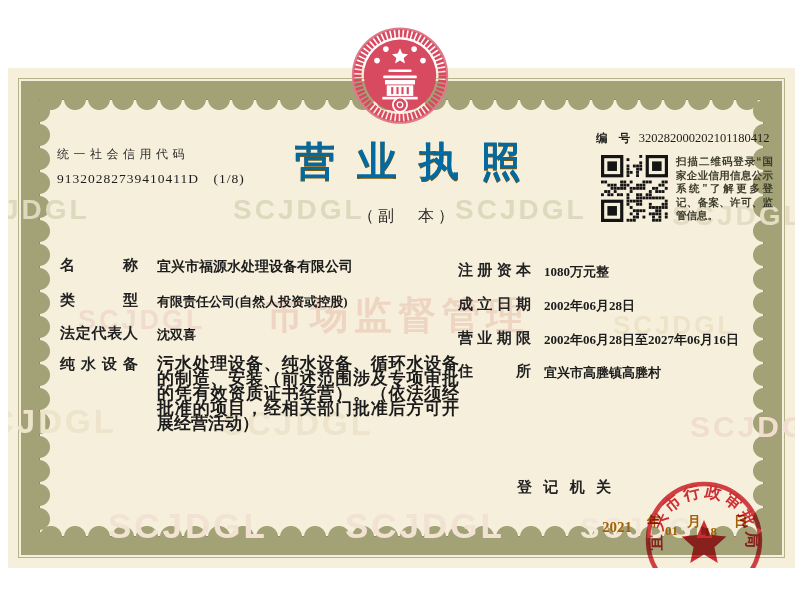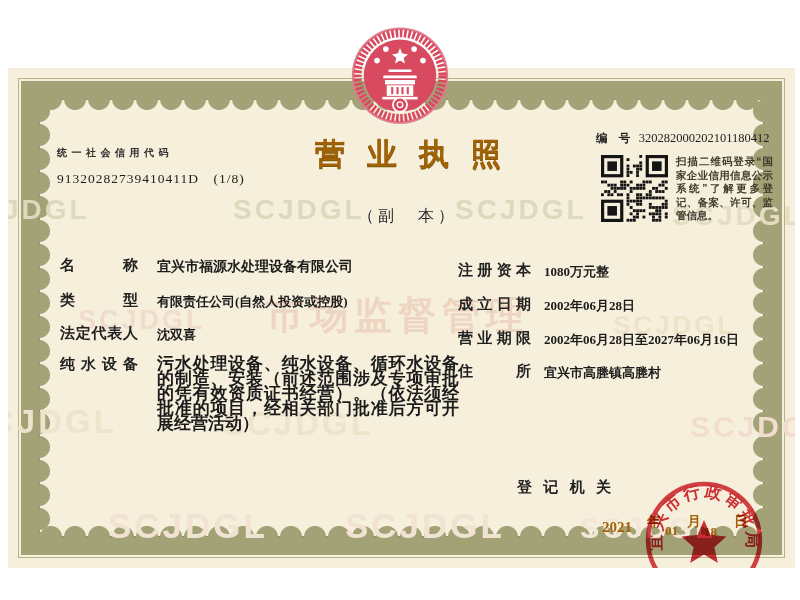--- a/index.html
+++ b/index.html
@@ -15,26 +15,26 @@
   .sc-bot{left:31px;right:31px;bottom:31px;height:12px;
      background-image:radial-gradient(circle at 50% 100%,#a3a176 10.5px,rgba(0,0,0,0) 11.5px);background-size:24px 12px;}
   .sc-left{top:31px;bottom:31px;left:31px;width:12px;background-repeat:repeat-y;
      background-image:radial-gradient(circle at 0 50%,#a3a176 10.5px,rgba(0,0,0,0) 11.5px);background-size:12px 24px;}
   .sc-right{top:31px;bottom:31px;right:31px;width:12px;background-repeat:repeat-y;
      background-image:radial-gradient(circle at 100% 50%,#a3a176 10.5px,rgba(0,0,0,0) 11.5px);background-size:12px 24px;}
 
   .wm{position:absolute;font-weight:bold;letter-spacing:3px;white-space:nowrap;pointer-events:none;}
   .wm-admin{letter-spacing:6px;font-family:"Liberation Serif","DejaVu Serif",serif;}
 
-  .credit-label{position:absolute;left:49px;top:78px;font-size:10px;font-weight:bold;
+  .credit-label{position:absolute;left:49px;top:78px;font-size:12px;font-weight:normal;
       letter-spacing:4.5px;color:#2e2e2e;}
   .credit-code{position:absolute;left:49px;top:102px;font-size:13.5px;color:#1d1d1d;
       font-family:"Liberation Serif","DejaVu Serif",serif;letter-spacing:1px;}
-  .title{position:absolute;left:240px;top:66px;width:320px;text-align:center;font-size:30px;
-      font-weight:bold;letter-spacing:22px;text-indent:22px;color:#a16207;
+  .title{position:absolute;left:240px;top:66px;width:320px;text-align:center;font-size:40px;
+      font-weight:bold;letter-spacing:22px;text-indent:22px;color:#0369a1;
       text-shadow:0 1px 0 #7c5a08;}
   .subtitle{position:absolute;left:240px;top:138px;width:320px;text-align:center;font-size:16px;
       color:#2b2b2b;letter-spacing:4px;}
   .serial{position:absolute;left:588px;top:60px;white-space:nowrap;}
   .serial .s-label{font-size:11.5px;font-weight:bold;letter-spacing:4px;color:#222;}
   .serial .s-num{font-size:12.5px;color:#1d1d1d;font-family:"Liberation Serif","DejaVu Serif",serif;}
   .qr{position:absolute;left:593px;top:87px;width:67px;height:67px;background:#f6efdc;}
   .qr-caption{position:absolute;left:668px;top:87px;width:97px;font-size:10.5px;line-height:13.5px;
       color:#3c3c2c;font-weight:bold;text-align:justify;}
   .flabel{position:absolute;font-size:15px;font-weight:bold;color:#222;

